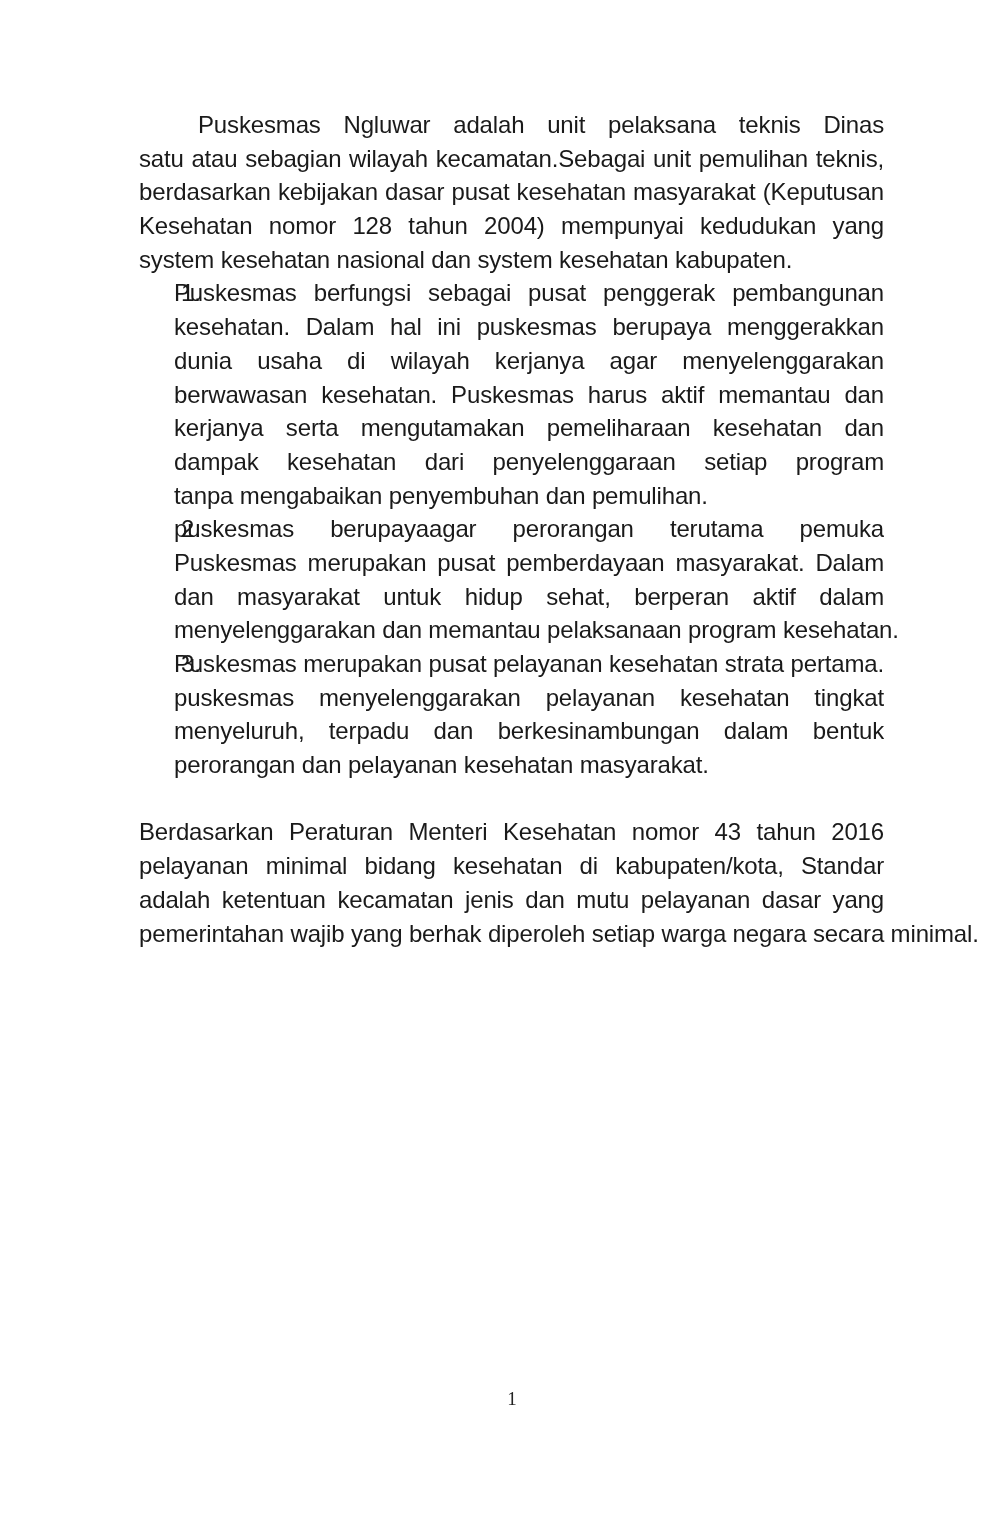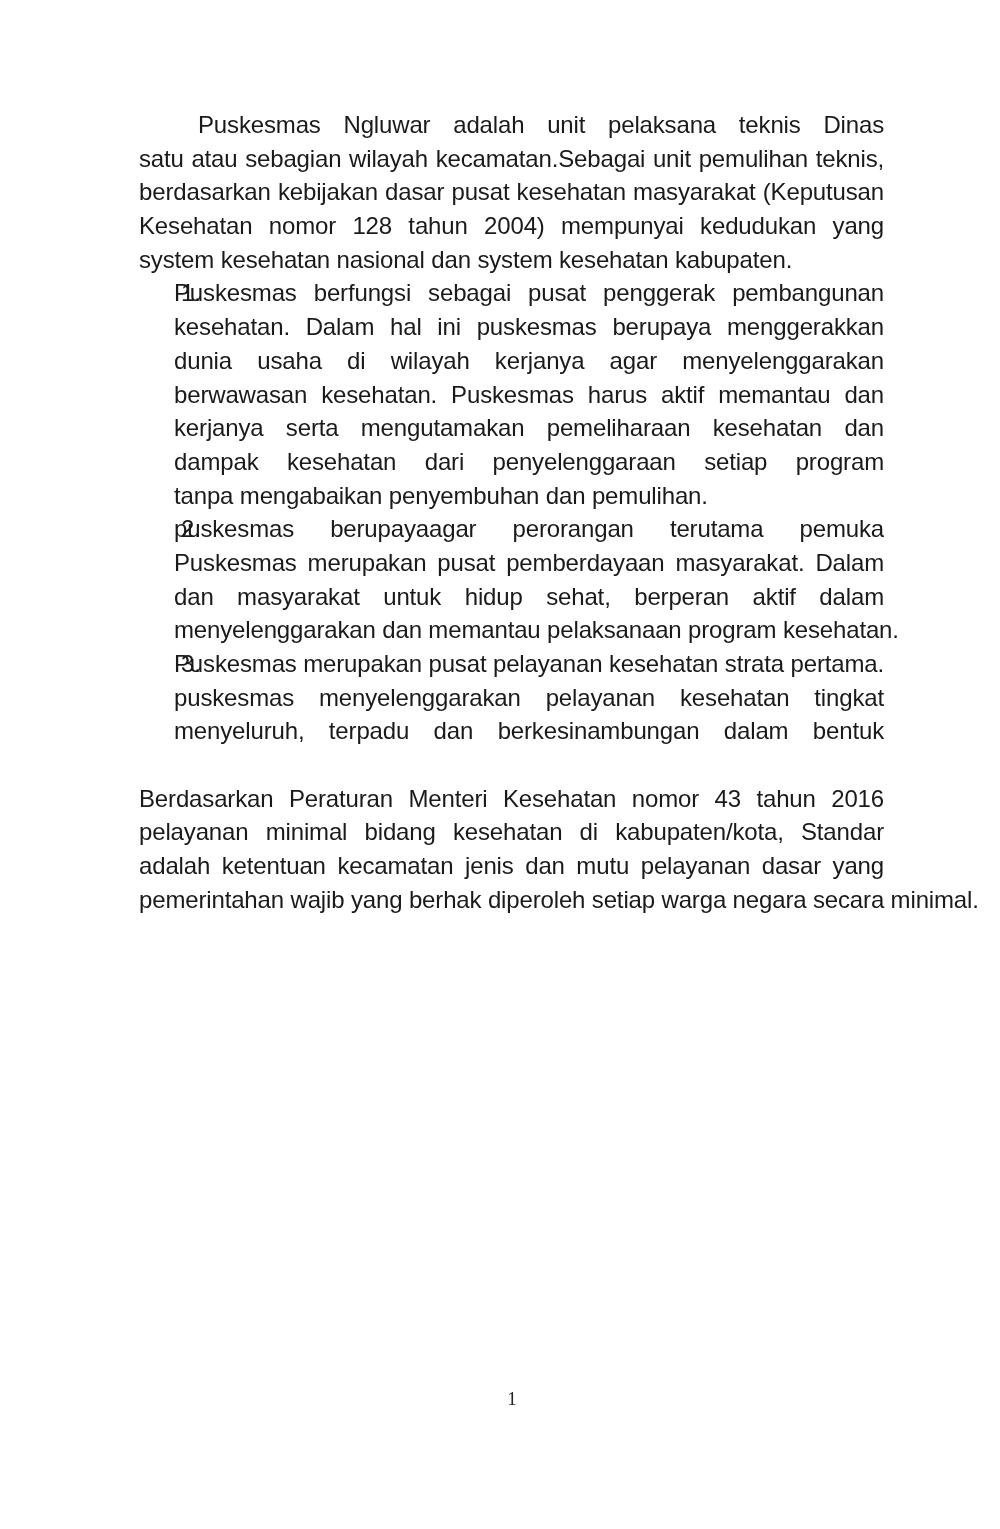--- a/index.html
+++ b/index.html
@@ -86,20 +86,21 @@
       <div class="line just">Puskesmas merupakan pusat pemberdayaan masyarakat. Dalam hal ini</div>
       <div class="line just">dan masyarakat untuk hidup sehat, berperan aktif dalam memperjuangkan</div>
       <div class="line">menyelenggarakan dan memantau pelaksanaan program kesehatan.</div>
     </div>
 
     <div class="list-item">
       <span class="num line">3.</span>
       <div class="line just">Puskesmas merupakan pusat pelayanan kesehatan strata pertama. Dalam hal ini</div>
       <div class="line just">puskesmas menyelenggarakan pelayanan kesehatan tingkat pertama secara</div>
       <div class="line just">menyeluruh, terpadu dan berkesinambungan dalam bentuk pelayanan kesehatan</div>
+      <div class="line">perorangan dan pelayanan kesehatan masyarakat.</div>
     </div>
   </div>
 
   <div class="gap"></div>
 
   <div>
     <div class="line just">Berdasarkan Peraturan Menteri Kesehatan nomor 43 tahun 2016 tentang standar</div>
     <div class="line just">pelayanan minimal bidang kesehatan di kabupaten/kota, Standar Pelayanan Minimal</div>
     <div class="line just">adalah ketentuan kecamatan jenis dan mutu pelayanan dasar yang merupakan urusan</div>
     <div class="line">pemerintahan wajib yang berhak diperoleh setiap warga negara secara minimal.</div>

